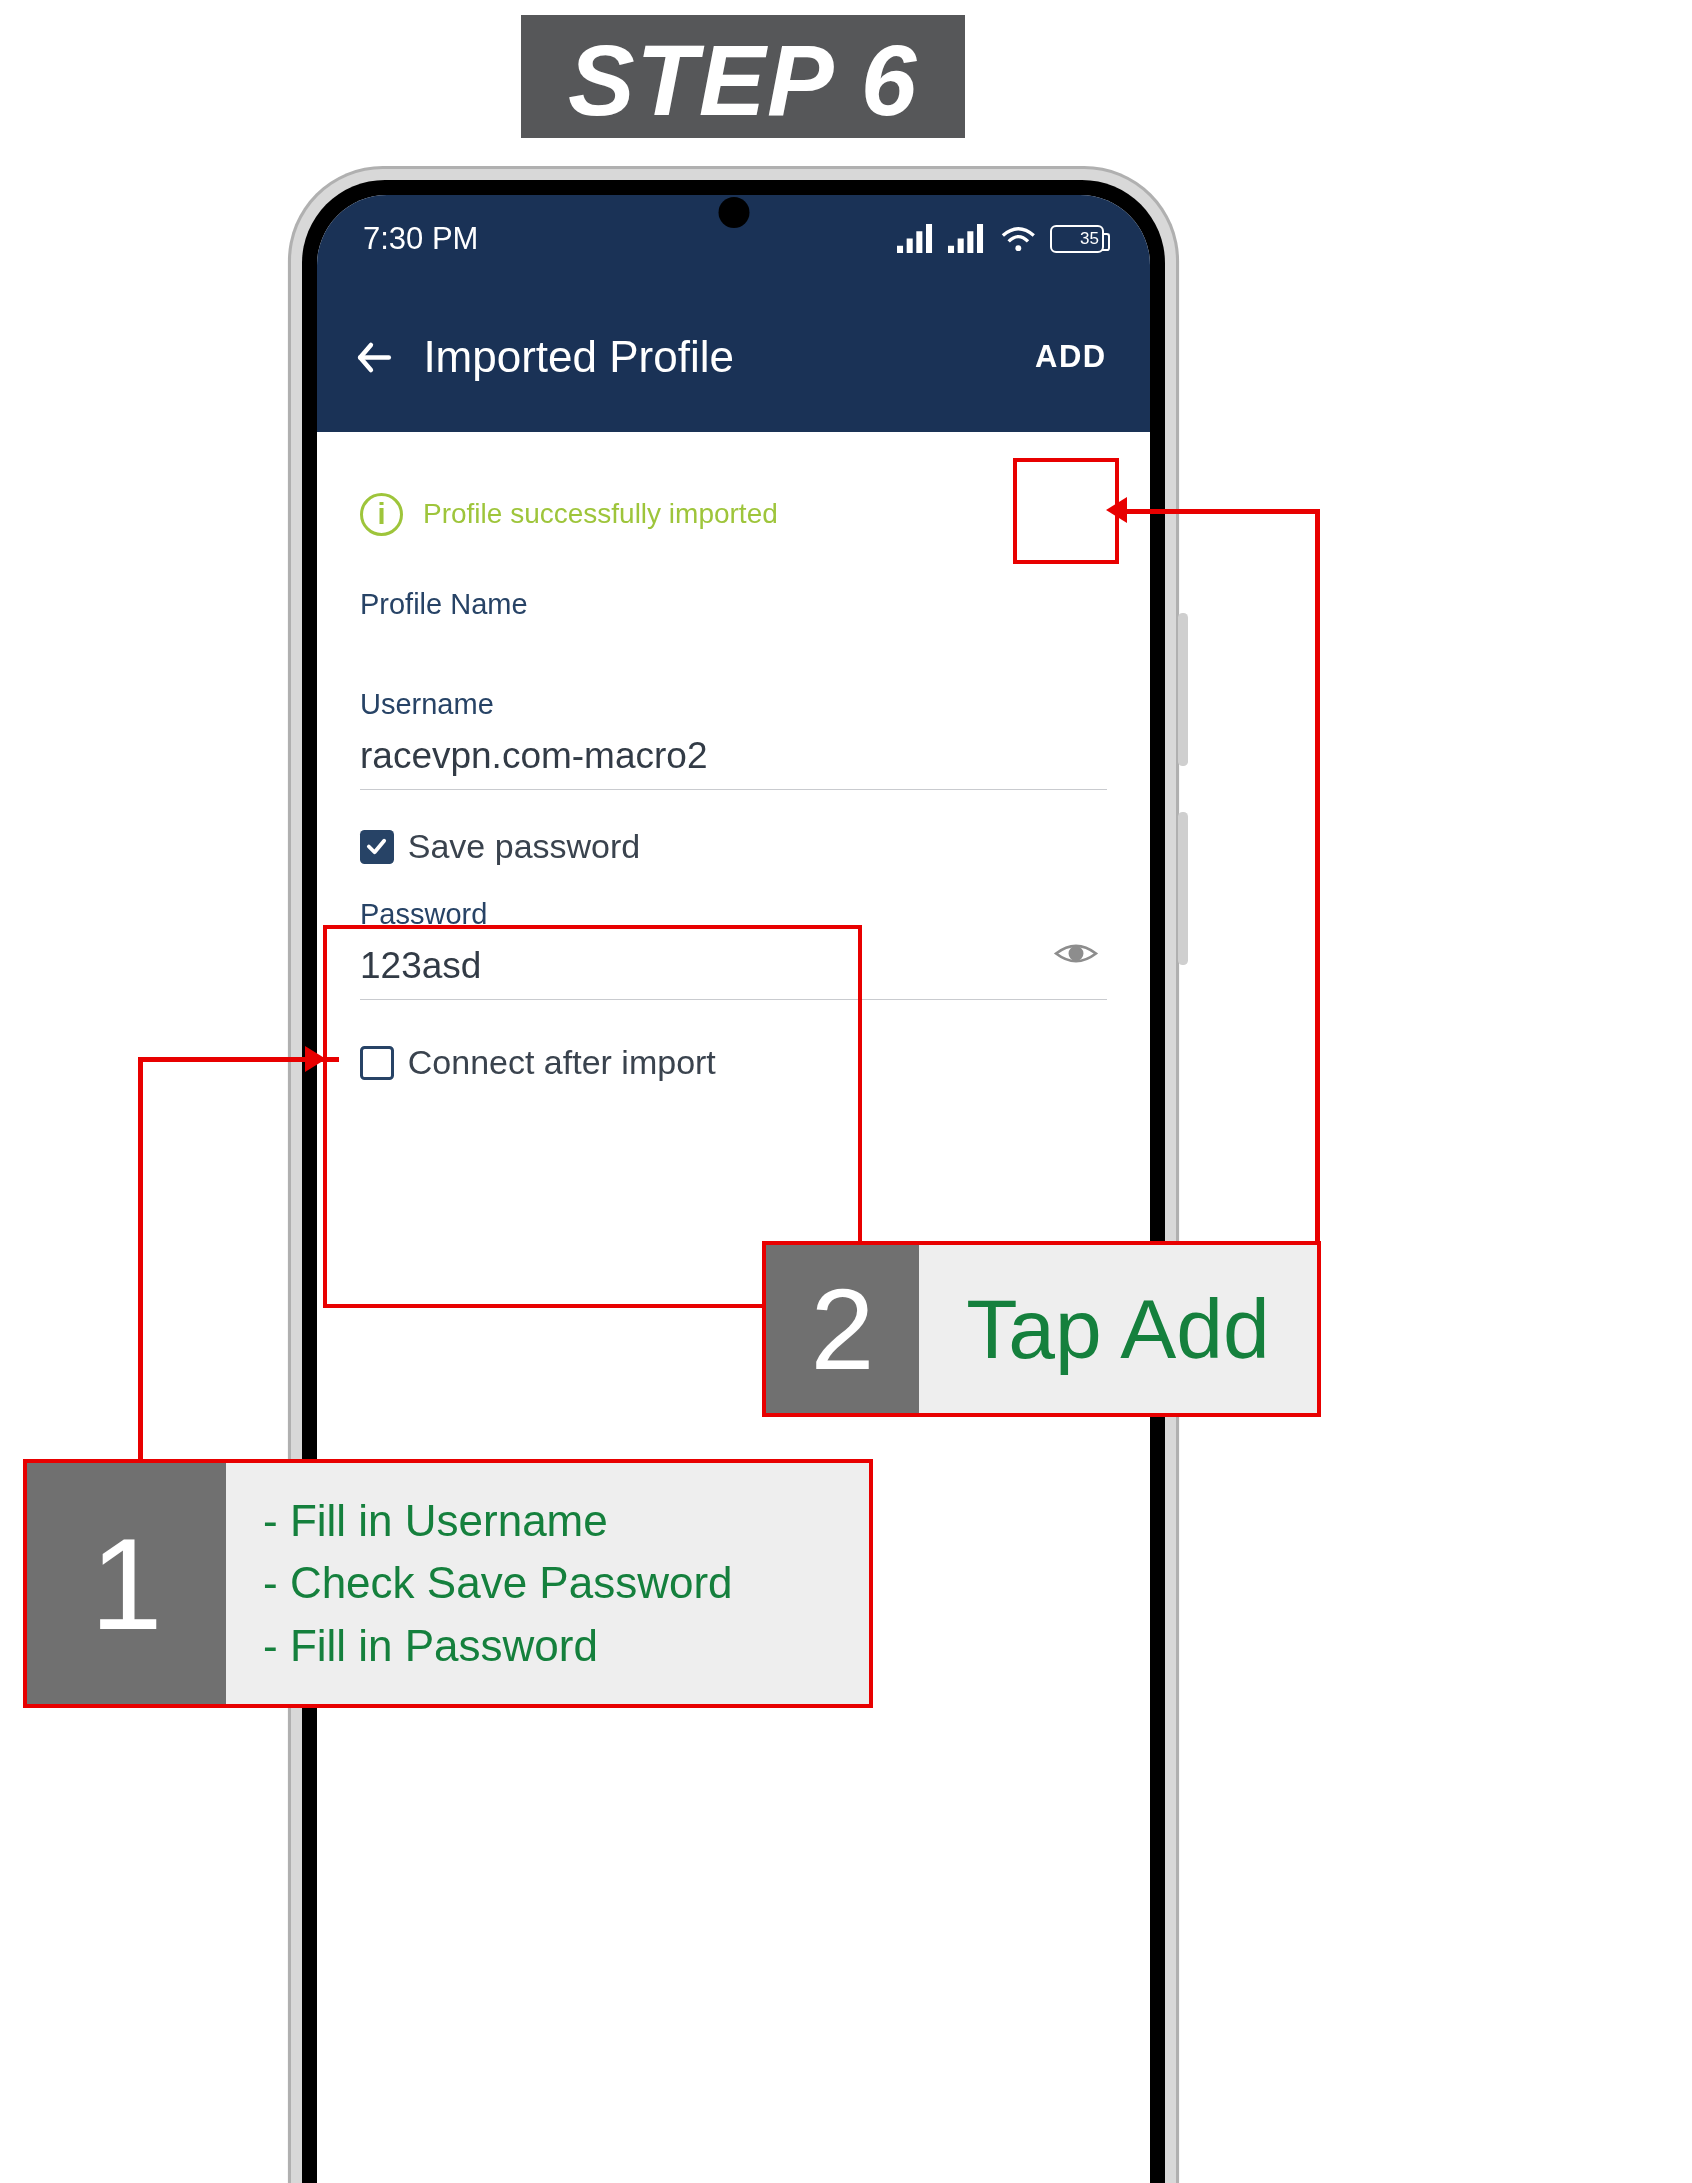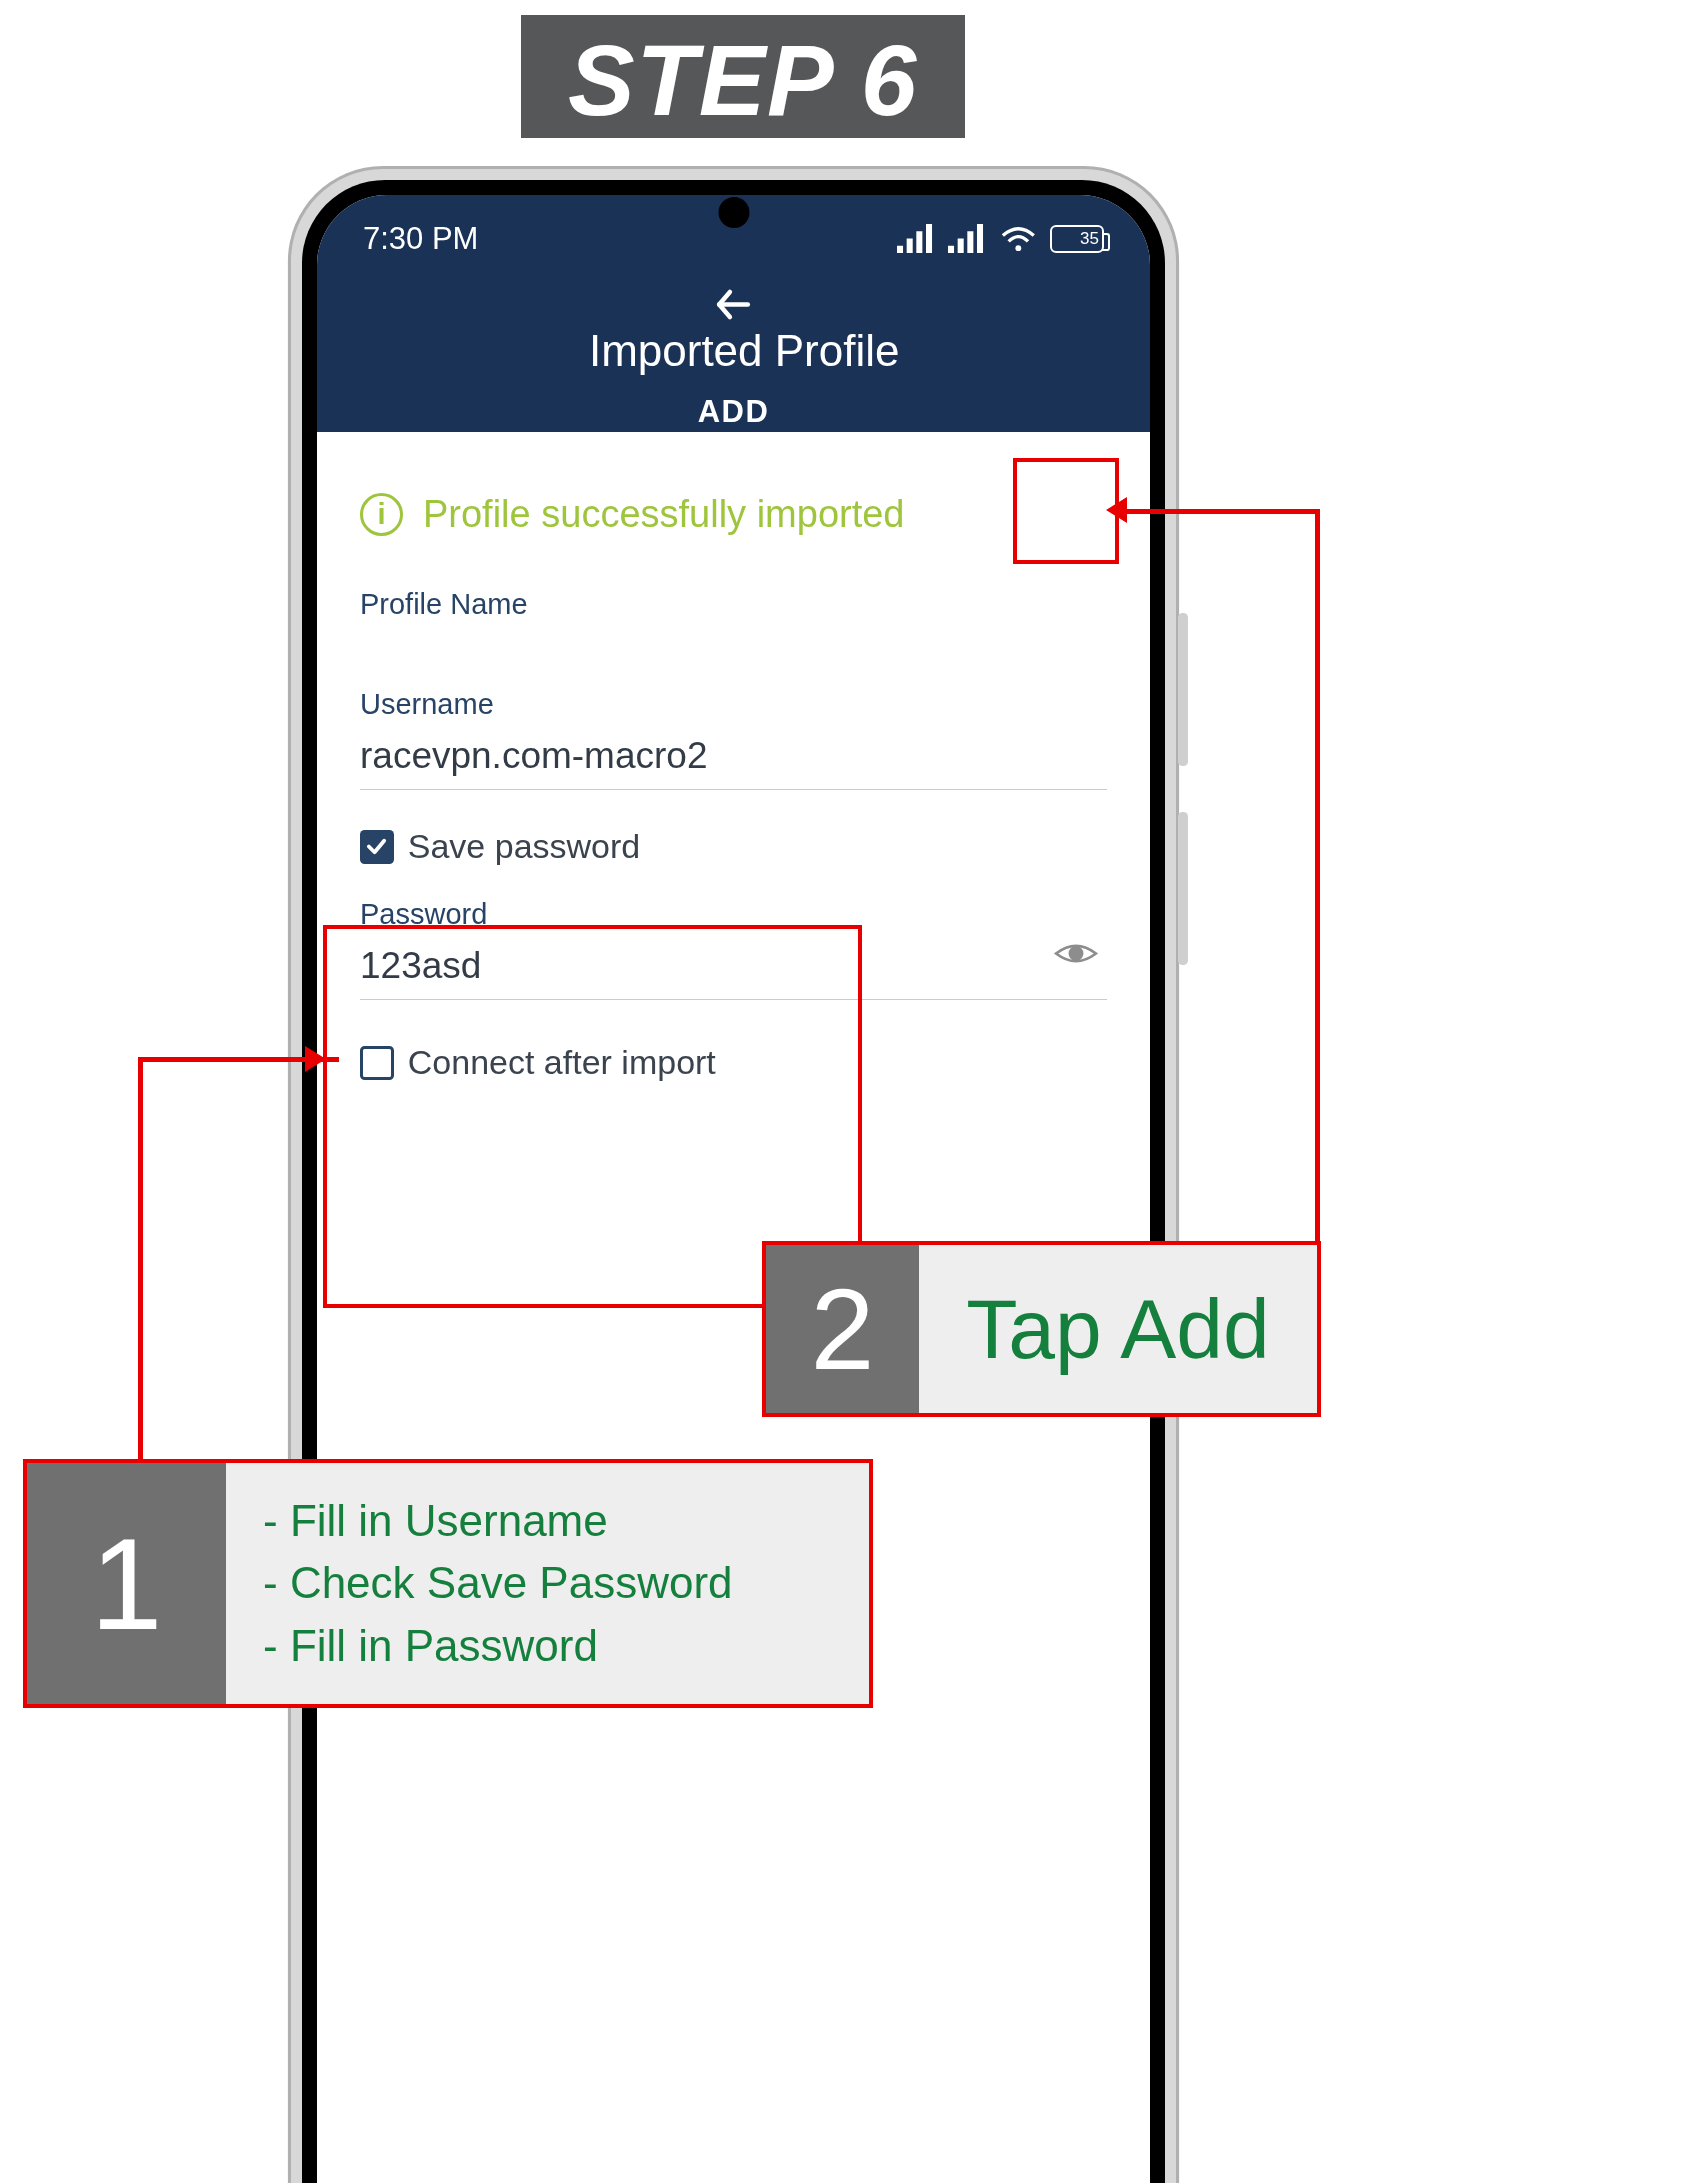--- a/index.html
+++ b/index.html
@@ -91,21 +91,20 @@
 
   
   .appbar {
     position: absolute;
     top: 88px; left: 0; right: 0;
     height: 149px;
     background: #1a3256;
     display: flex; align-items: center;
     padding: 0 31px;
     color: #fff;
-    flex-direction: column;
   }
   .back-btn { width: 54px; height: 54px; display: flex; align-items: center; justify-content: center; }
   .appbar-title { font-size: 44px; margin-left: 21.4px; flex: 1; }
   .add-btn {
     font-size: 31px; font-weight: bold; letter-spacing: 1.5px;
     padding: 18.4px 12.3px;
   }
 
   
   .content {
@@ -115,21 +114,21 @@
     padding: 61px 43px 31px 43px;
     color: #404a56;
   }
 
   .success-row { display: flex; align-items: center; gap: 20px; margin-bottom: 52px; }
   .info-circle {
     width: 43px; height: 43px; border: 3.8px solid #9ec53b; border-radius: 50%;
     display: flex; align-items: center; justify-content: center;
     color: #9ec53b; font-size: 29px; font-weight: bold;
   }
-  .success-text { color: #9ec53b; font-size: 38px; }
+  .success-text { color: #9ec53b; font-size: 28px; }
 
   .field-label { color: #274366; font-size: 29px; margin-bottom: 9.2px; }
   .field-input {
     width: 100%;
     border: none;
     border-bottom: 1.5px solid #c9cbcf;
     font-size: 37px;
     color: #323b46;
     padding: 4.6px 0 12.3px 0;
     background: transparent;

